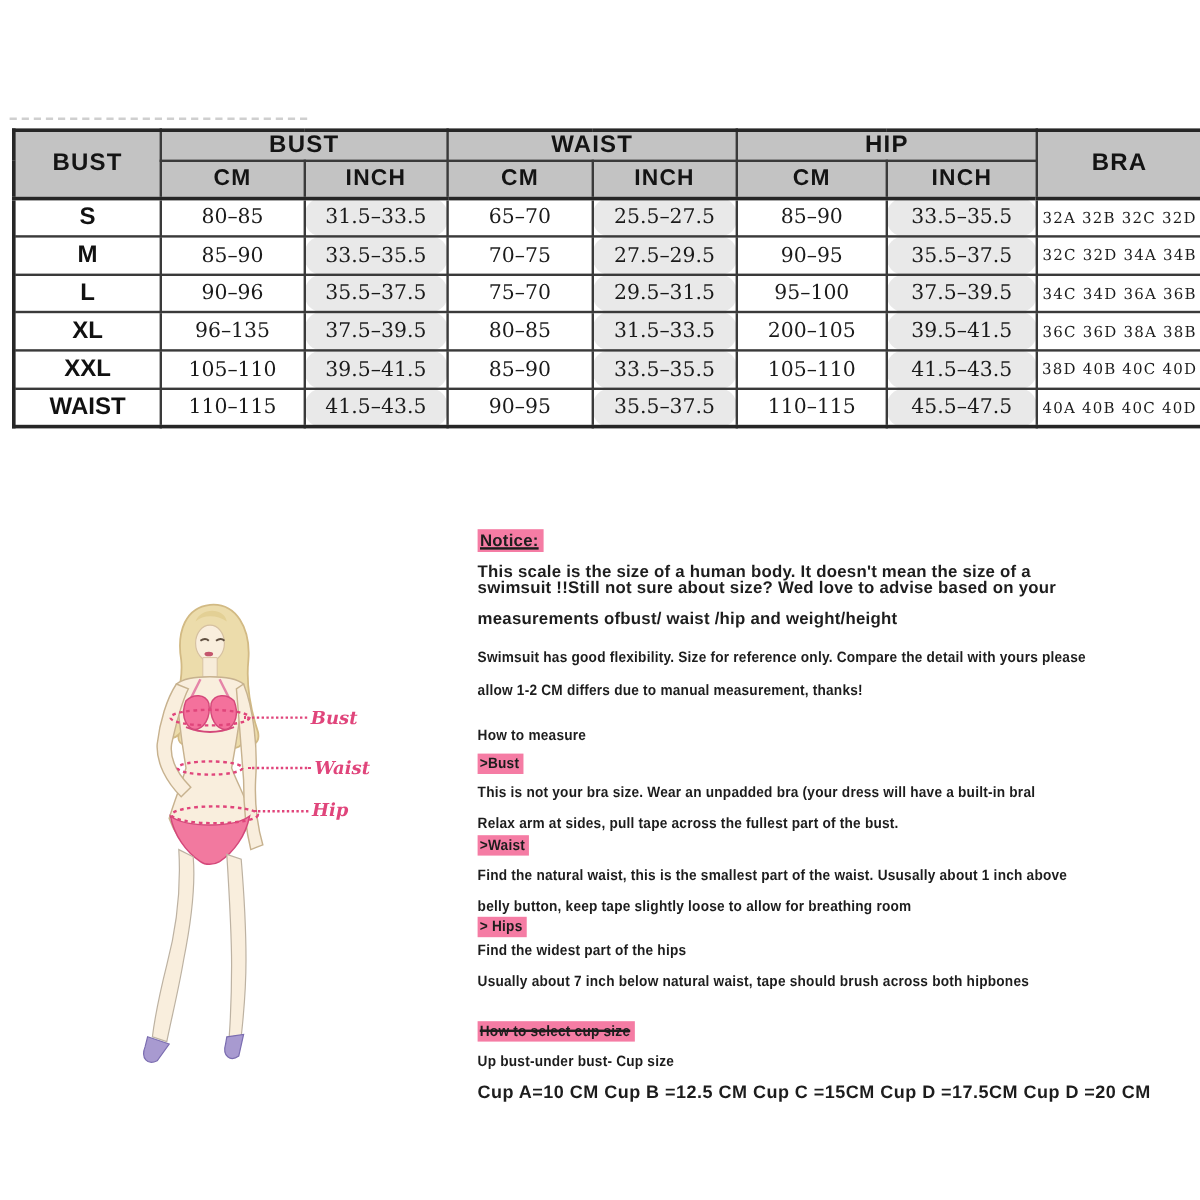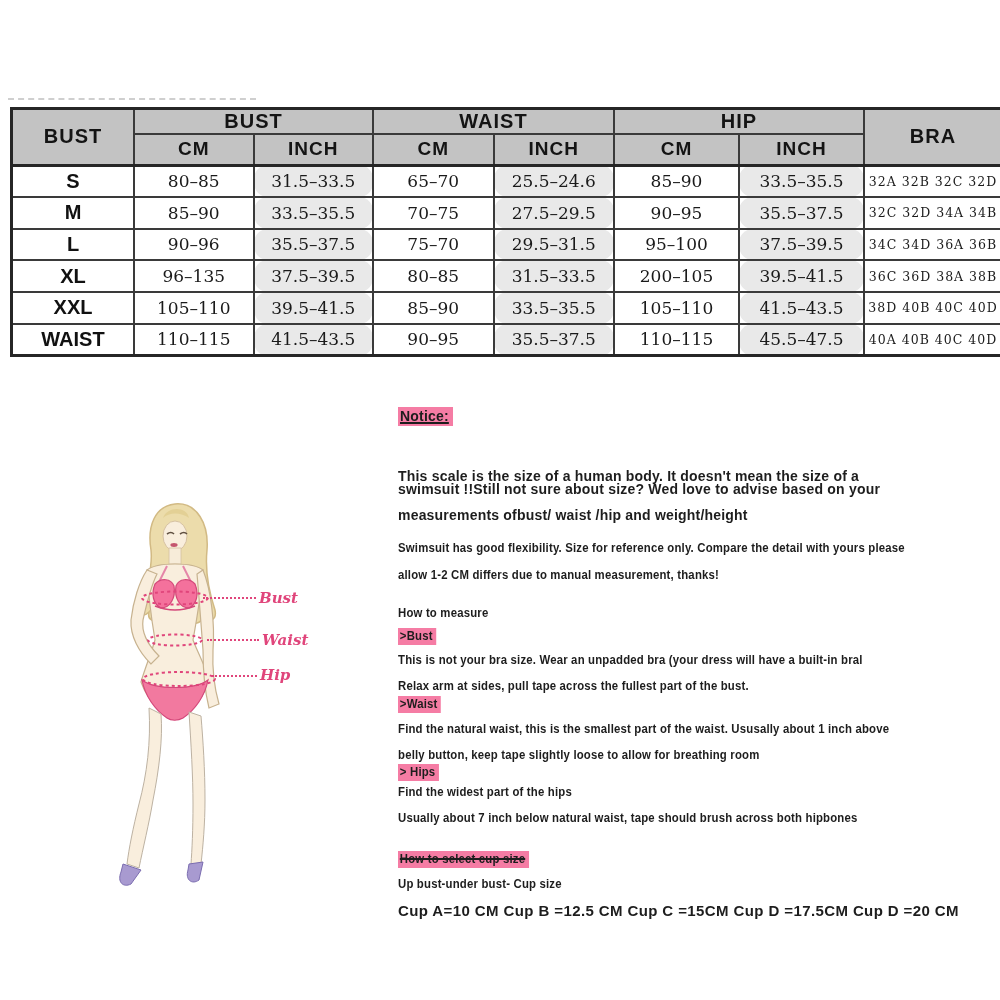--- a/index.html
+++ b/index.html
@@ -69,21 +69,21 @@
       <th style="width:112px">CM</th>
       <th style="width:136px">INCH</th>
     </tr>
   </thead>
   <tbody>
     <tr style="height:31px">
       <td class="size-cell">S</td>
       <td class="num-cell">80–85</td>
       <td class="num-cell inch-cell">31.5–33.5</td>
       <td class="num-cell">65–70</td>
-      <td class="num-cell inch-cell">25.5–24.6</td>
+      <td class="num-cell inch-cell">25.5–27.5</td>
       <td class="num-cell">85–90</td>
       <td class="num-cell inch-cell">33.5–35.5</td>
       <td class="bra-cell">32A 32B 32C 32D</td>
     </tr>
     <tr style="height:31px">
       <td class="size-cell">M</td>
       <td class="num-cell">85–90</td>
       <td class="num-cell inch-cell">33.5–35.5</td>
       <td class="num-cell">70–75</td>
       <td class="num-cell inch-cell">27.5–29.5</td>
@@ -175,21 +175,21 @@
   </svg>
 </div>
 
 <div class="meas-line" style="left:203px;top:597px;width:53px"></div>
 <div class="meas-line" style="left:207px;top:639px;width:52px"></div>
 <div class="meas-line" style="left:212px;top:675px;width:45px"></div>
 <span class="meas-label" style="left:259px;top:589px">Bust</span>
 <span class="meas-label" style="left:262px;top:631px">Waist</span>
 <span class="meas-label" style="left:260px;top:666px">Hip</span>
 
-<div class="tline n14" style="top:408px"><span class="hl hl-underline">Notice:</span></div>
+<div class="tline n14" style="top:442px"><span class="hl hl-underline">Notice:</span></div>
 <div class="tline n14" style="top:468px">This scale is the size of a human body. It doesn't mean the size of a</div>
 <div class="tline n14" style="top:481px">swimsuit !!Still not sure about size? Wed love to advise based on your</div>
 <div class="tline n14" style="top:507px">measurements ofbust/ waist /hip and weight/height</div>
 
 <div class="tline n12" style="top:541px">Swimsuit has good flexibility. Size for reference only. Compare the detail with yours please</div>
 <div class="tline n12" style="top:568px">allow 1-2 CM differs due to manual measurement, thanks!</div>
 
 <div class="tline n12" style="top:606px">How to measure</div>
 
 <div class="tline n12" style="top:629px"><span class="hl">&gt;Bust</span></div>

